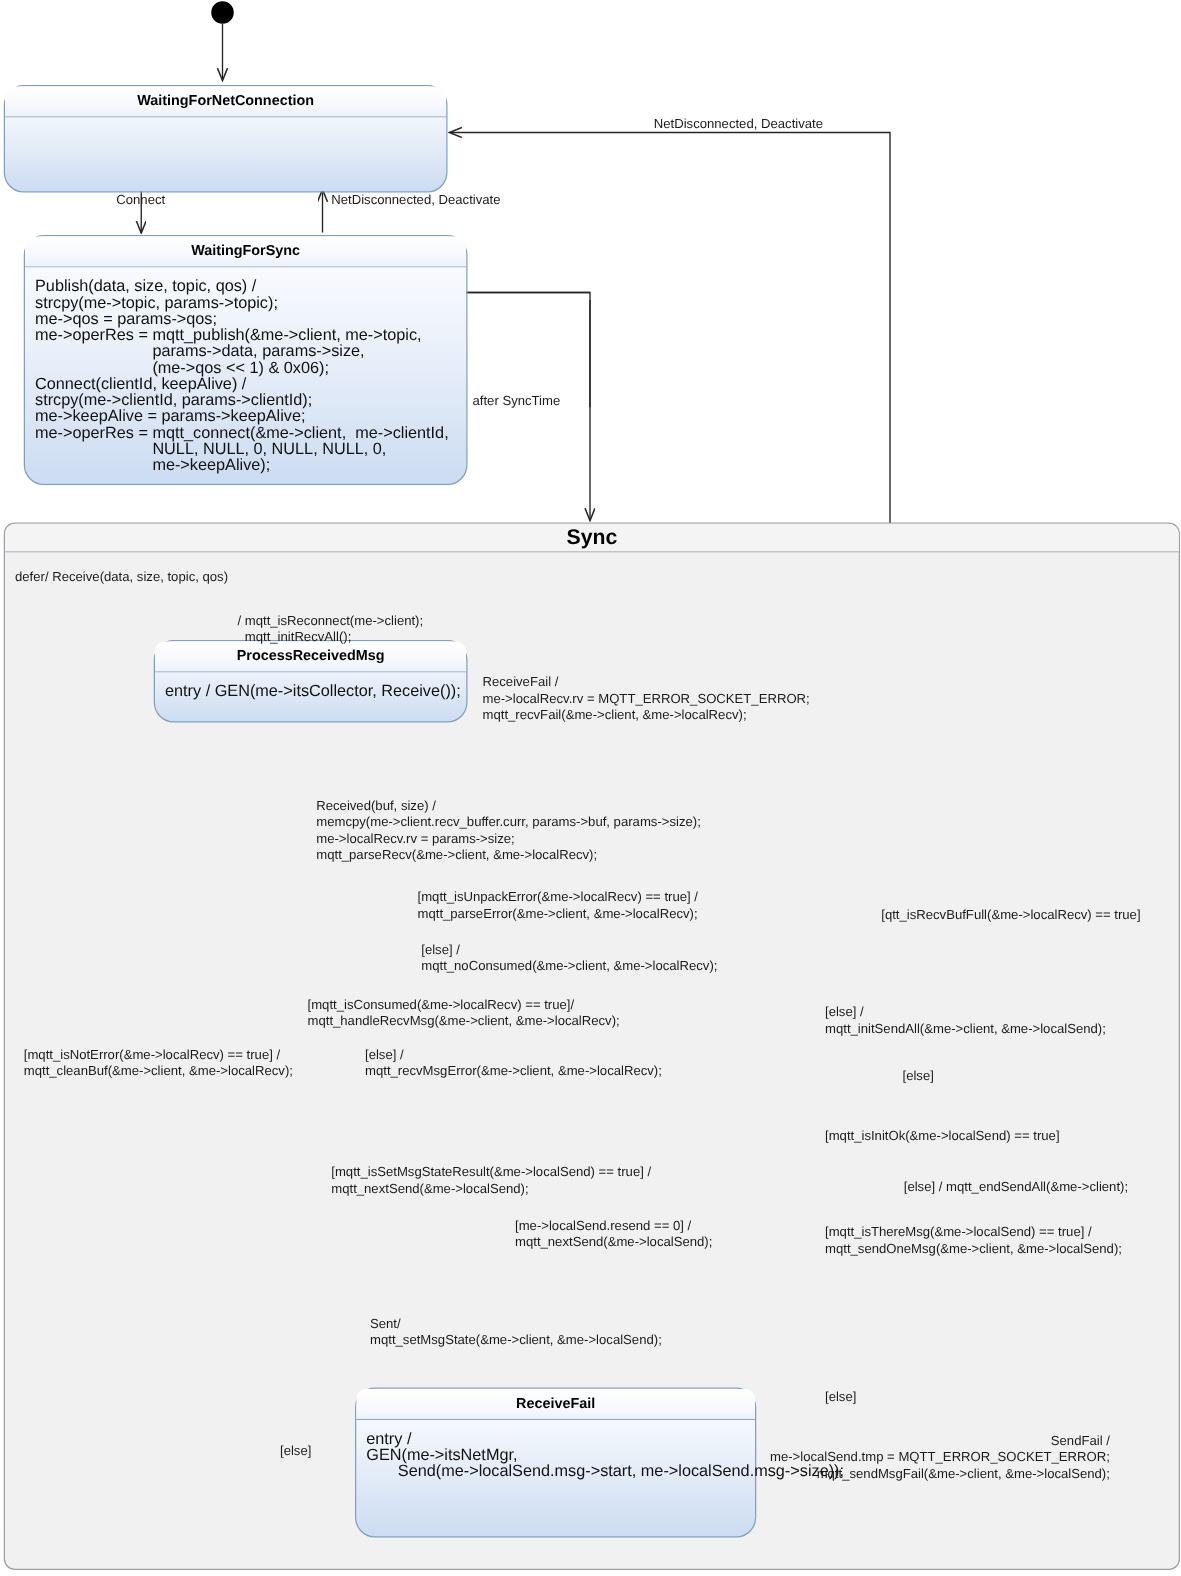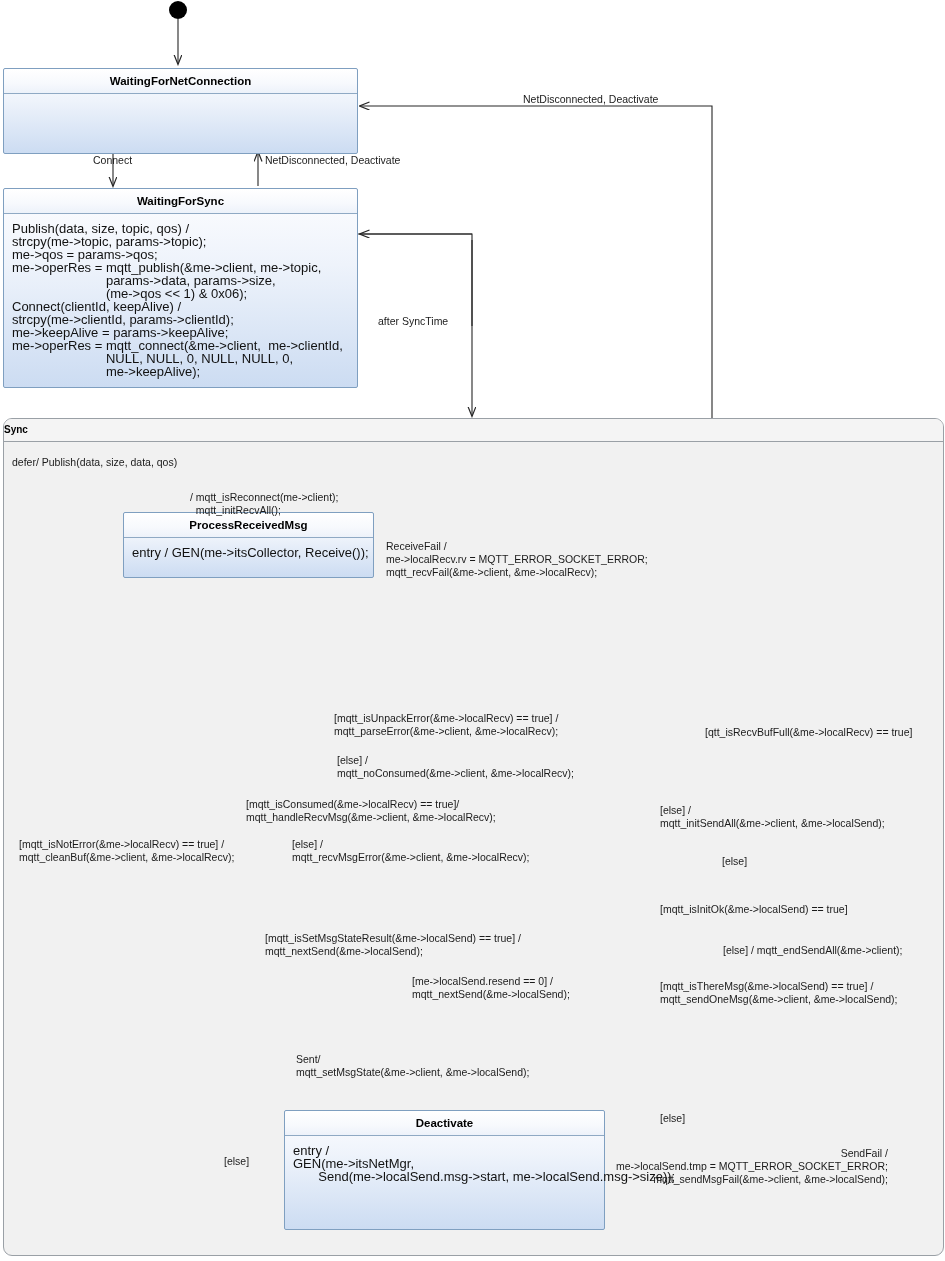--- a/index.html
+++ b/index.html
@@ -1,28 +1,28 @@
 <!DOCTYPE html>
 <html><head>
 <meta charset="utf-8">
 <style>
   html,body{margin:0;padding:0;background:#ffffff;}
   body{font-family:"Liberation Sans",sans-serif;}
   #canvas{position:relative;width:945px;height:1261px;overflow:hidden;background:#fff;}
   svg.layer{position:absolute;left:0;top:0;width:945px;height:1261px;}
   .lbl{position:absolute;font-size:10.5px;color:#1b1b1b;line-height:13px;white-space:pre;}
-  .state{position:absolute;border:1px solid #7f9fc0;border-radius:2px;
+  .state{position:absolute;border:1px solid #7f9fc0;border-radius:16px;
          background:linear-gradient(180deg,#fdfdff 0%,#eef3fb 38%,#ccdcf2 100%);
          box-shadow:0 0 0 0 rgba(0,0,0,0);}
   .state .hdr{height:24px;line-height:24px;text-align:center;font-weight:bold;font-size:11.5px;
          color:#000;border-bottom:1px solid #8fa9c4;border-radius:8px 8px 0 0;
          background:linear-gradient(180deg,#ffffff 0%,#f7f9fd 60%,#edf2fa 100%);}
   .state .body{padding:8px 8px 6px 8px;font-size:13px;line-height:13px;color:#111;white-space:pre;}
   .composite{position:absolute;border:1px solid #9aa0a6;border-radius:9px;background:#f1f1f1;}
-  .composite .chdr{height:22px;line-height:22px;text-align:left;font-weight:bold;font-size:10px;
+  .composite .chdr{height:22px;line-height:22px;text-align:center;font-weight:bold;font-size:17px;
          color:#000;border-bottom:1px solid #9aa0a6;border-radius:8px 8px 0 0;background:#f4f4f4;}
 </style>
 </head>
 <body>
 
 <div id="canvas">
 
   <svg class="layer" viewBox="0 0 945 1261">
     <defs>
       <marker id="ah" markerWidth="11" markerHeight="11" refX="9.5" refY="4" orient="auto" markerUnits="userSpaceOnUse">
@@ -120,58 +120,62 @@
   <div class="state" style="left:3px;top:68px;width:353px;height:84px;">
     <div class="hdr">WaitingForNetConnection</div>
     <div class="body"></div>
   </div>
 
   <div class="lbl" style="left:523px;top:93px;">NetDisconnected, Deactivate</div>
   <div class="lbl" style="left:93px;top:154px;">Connect</div>
   <div class="lbl" style="left:265px;top:154px;">NetDisconnected, Deactivate</div>
   <div class="lbl" style="left:378px;top:315px;">after SyncTime</div>
 
-  <div class="state" style="left:3px;top:188px;width:353px;height:198px;">
+  <div class="state" style="left:19px;top:188px;width:353px;height:198px;">
     <div class="hdr">WaitingForSync</div>
     <div class="body">Publish(data, size, topic, qos) /
 strcpy(me-&gt;topic, params-&gt;topic);
 me-&gt;qos = params-&gt;qos;
 me-&gt;operRes = mqtt_publish(&amp;me-&gt;client, me-&gt;topic,
                           params-&gt;data, params-&gt;size,
                           (me-&gt;qos &lt;&lt; 1) &amp; 0x06);
 Connect(clientId, keepAlive) /
 strcpy(me-&gt;clientId, params-&gt;clientId);
 me-&gt;keepAlive = params-&gt;keepAlive;
 me-&gt;operRes = mqtt_connect(&amp;me-&gt;client,  me-&gt;clientId,
                           NULL, NULL, 0, NULL, NULL, 0,
                           me-&gt;keepAlive);</div>
   </div>
 
   <div class="composite" style="left:3px;top:418px;width:939px;height:836px;">
     <div class="chdr">Sync</div>
   </div>
-  <div class="lbl" style="left:12px;top:456px;">defer/ Publish(data, size, data, qos)</div>
+  <div class="lbl" style="left:12px;top:456px;">defer/ Receive(data, size, topic, qos)</div>
 
   <div class="state" style="left:123px;top:512px;width:249px;height:64px;">
     <div class="hdr">ProcessReceivedMsg</div>
     <div class="body">entry / GEN(me-&gt;itsCollector, Receive());</div>
   </div>
 
   <div class="state" style="left:284px;top:1110px;width:319px;height:118px;">
-    <div class="hdr">Deactivate</div>
+    <div class="hdr">ReceiveFail</div>
     <div class="body">entry /
 GEN(me-&gt;itsNetMgr,
        Send(me-&gt;localSend.msg-&gt;start, me-&gt;localSend.msg-&gt;size));</div>
   </div>
 
   <div class="lbl" style="left:190px;top:491px;">/ mqtt_isReconnect(me-&gt;client);
   mqtt_initRecvAll();</div>
   <div class="lbl" style="left:386px;top:540px;">ReceiveFail /
 me-&gt;localRecv.rv = MQTT_ERROR_SOCKET_ERROR;
 mqtt_recvFail(&amp;me-&gt;client, &amp;me-&gt;localRecv);</div>
+  <div class="lbl" style="left:253px;top:639px;">Received(buf, size) /
+memcpy(me-&gt;client.recv_buffer.curr, params-&gt;buf, params-&gt;size);
+me-&gt;localRecv.rv = params-&gt;size;
+mqtt_parseRecv(&amp;me-&gt;client, &amp;me-&gt;localRecv);</div>
   <div class="lbl" style="left:334px;top:712px;">[mqtt_isUnpackError(&amp;me-&gt;localRecv) == true] /
 mqtt_parseError(&amp;me-&gt;client, &amp;me-&gt;localRecv);</div>
   <div class="lbl" style="left:337px;top:754px;">[else] /
 mqtt_noConsumed(&amp;me-&gt;client, &amp;me-&gt;localRecv);</div>
   <div class="lbl" style="left:246px;top:798px;">[mqtt_isConsumed(&amp;me-&gt;localRecv) == true]/
 mqtt_handleRecvMsg(&amp;me-&gt;client, &amp;me-&gt;localRecv);</div>
   <div class="lbl" style="left:292px;top:838px;">[else] /
 mqtt_recvMsgError(&amp;me-&gt;client, &amp;me-&gt;localRecv);</div>
   <div class="lbl" style="left:19px;top:838px;">[mqtt_isNotError(&amp;me-&gt;localRecv) == true] /
 mqtt_cleanBuf(&amp;me-&gt;client, &amp;me-&gt;localRecv);</div>

